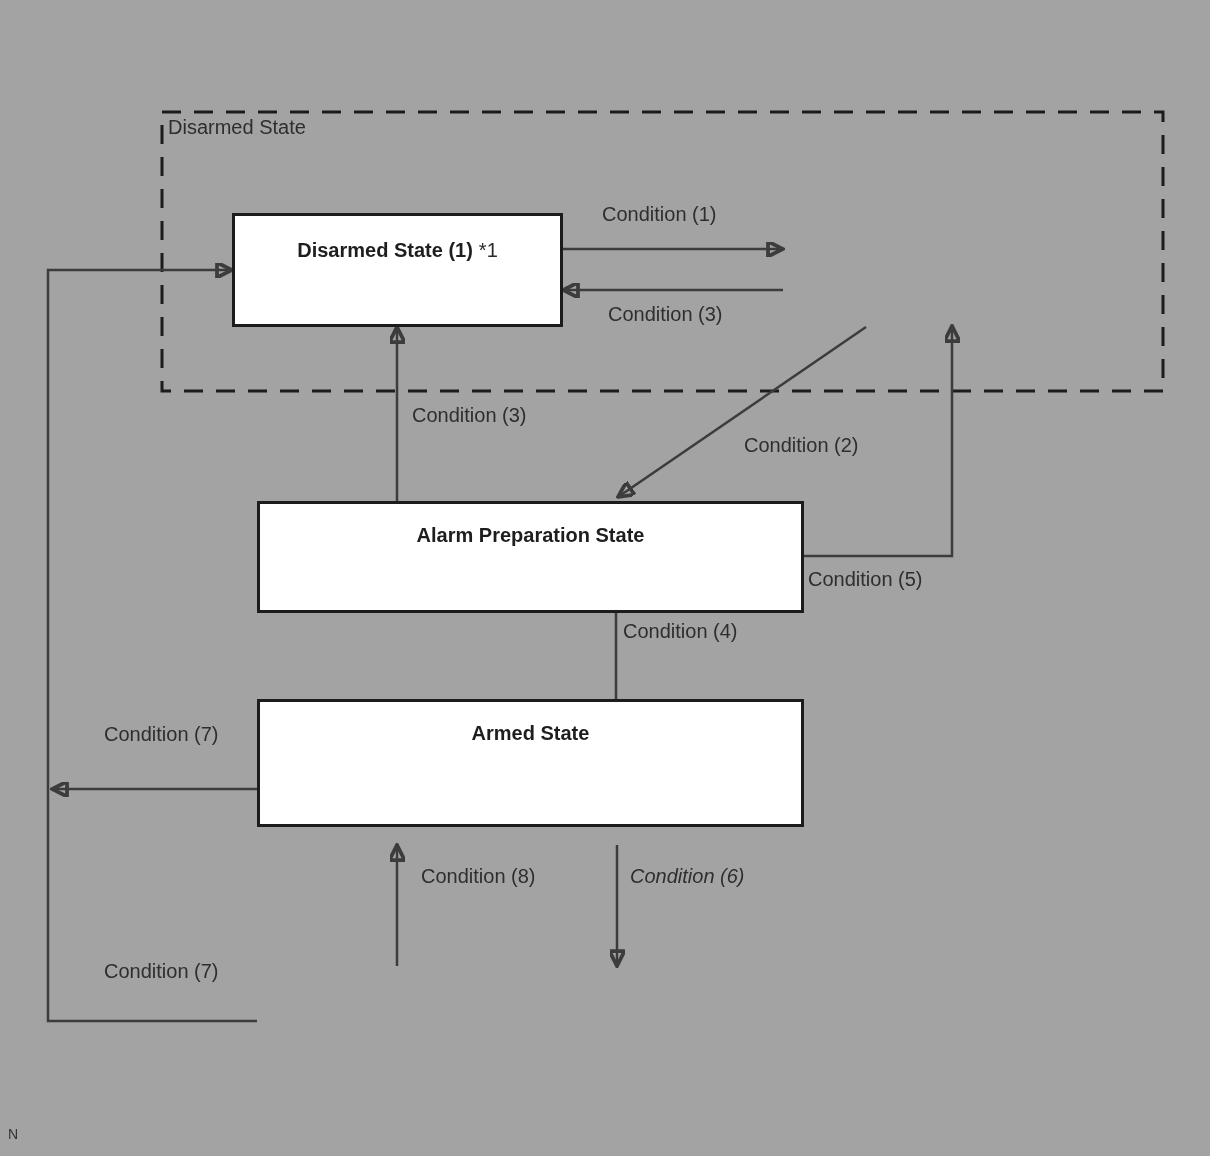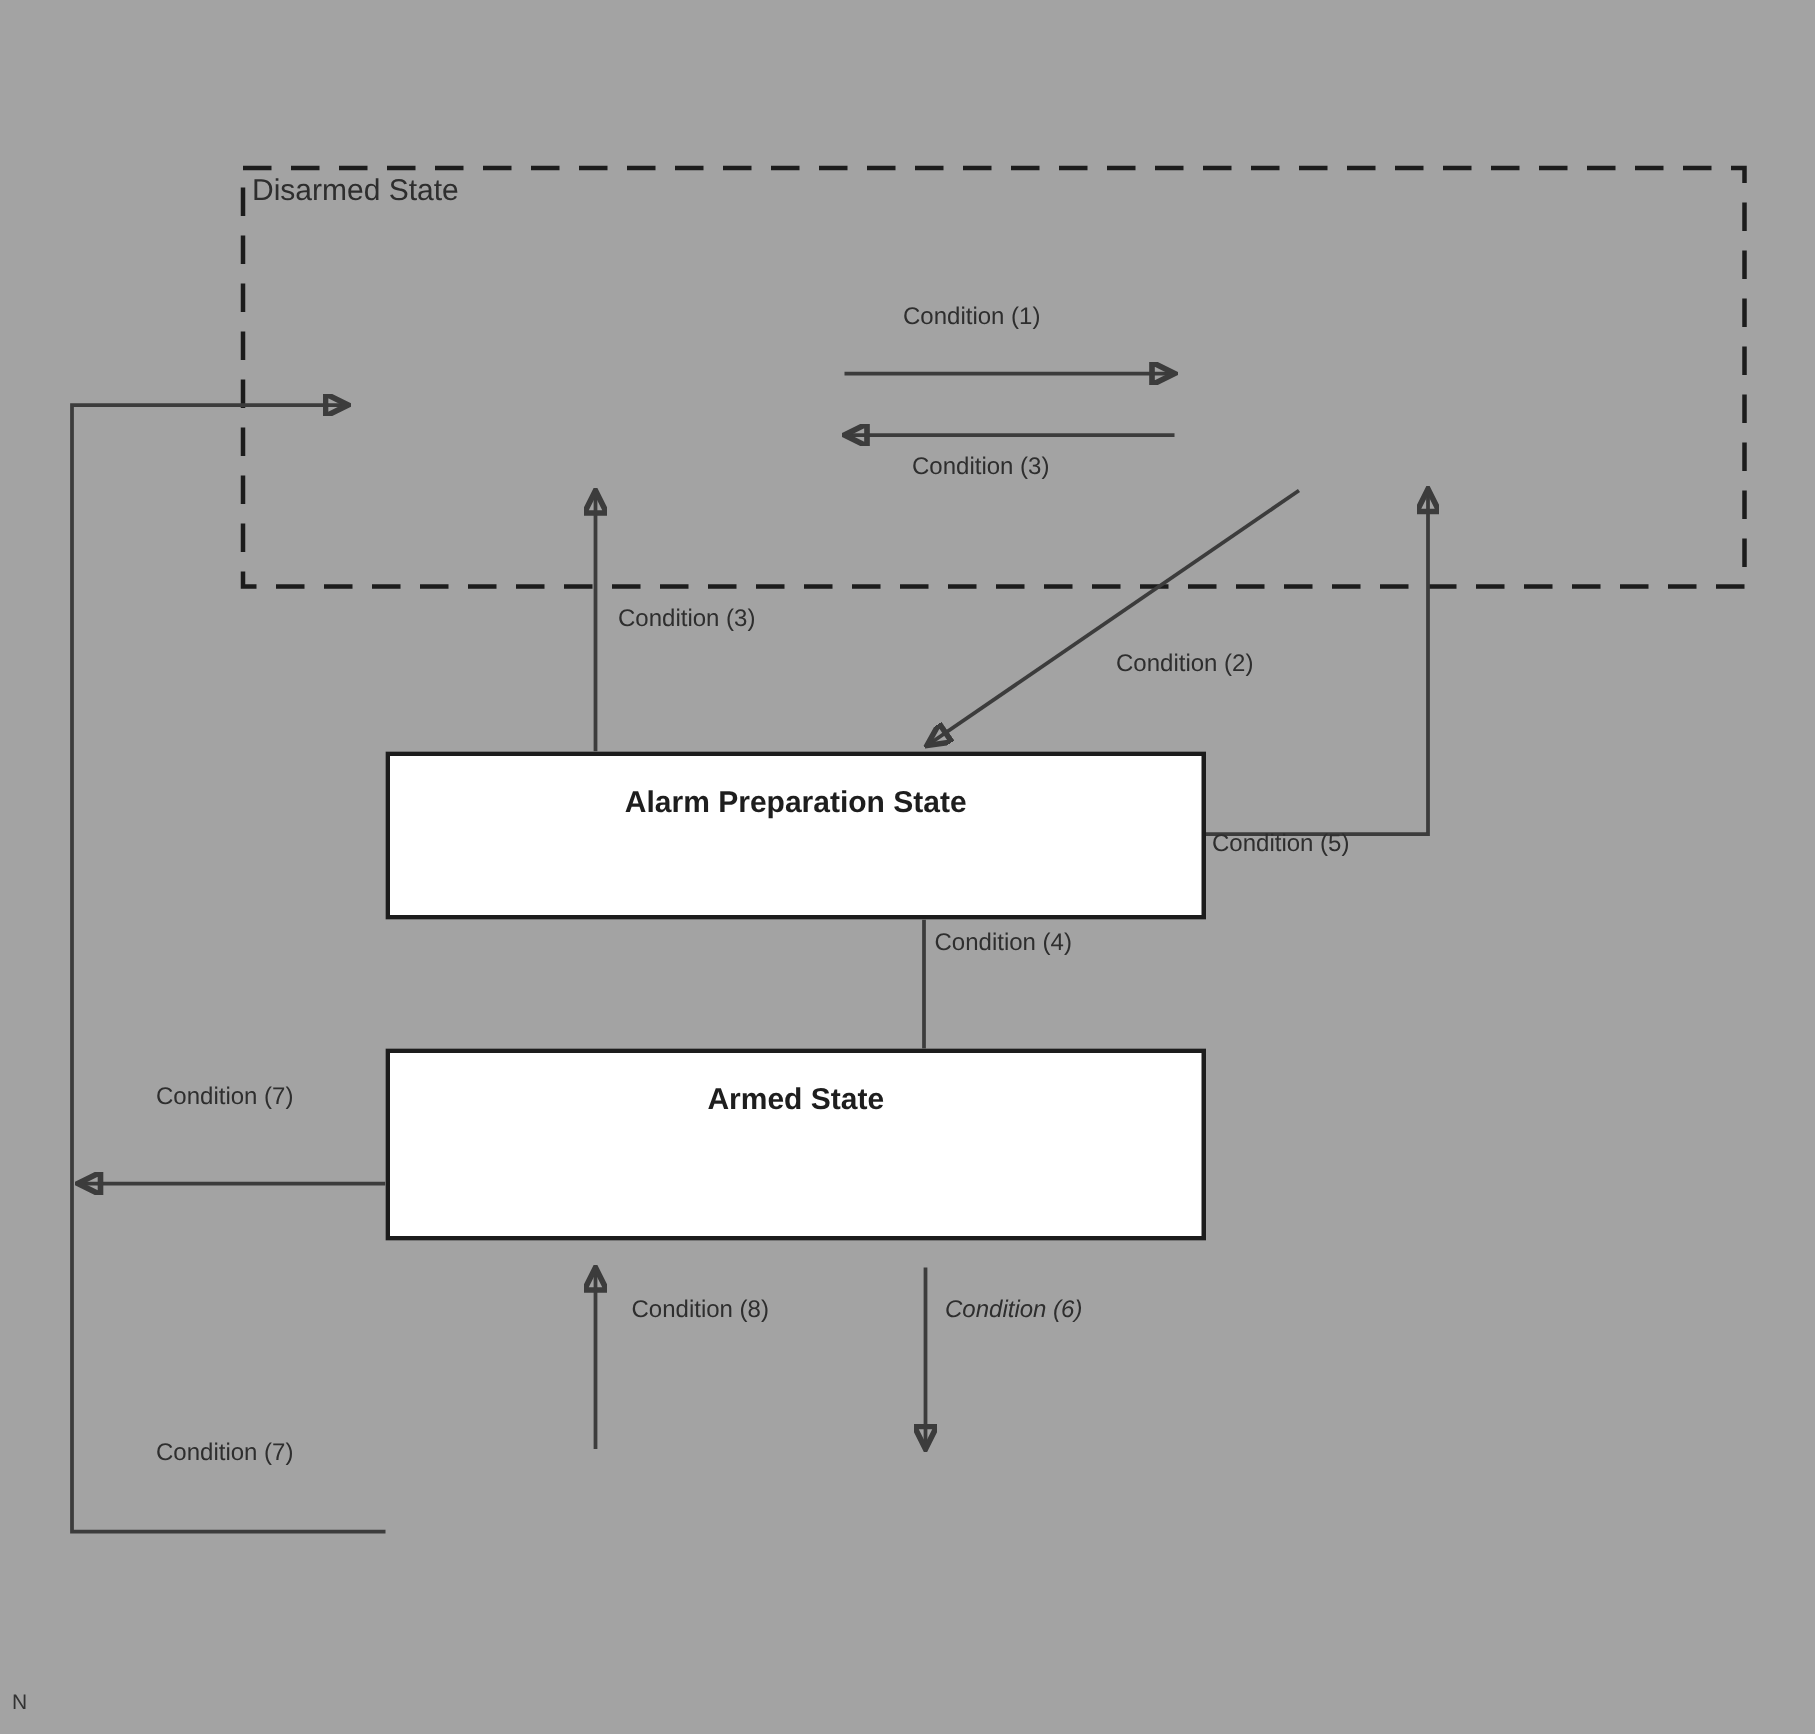--- a/index.html
+++ b/index.html
@@ -50,21 +50,21 @@
     white-space: nowrap;
   }
   .state-box.upper .state-title { padding-top: 23px; }
   .state-suffix {
     font-weight: normal;
     margin-left: 6px;
     color: #2a2a2a;
   }
   .edge-label {
     position: absolute;
-    font-size: 16px;
+    font-size: 20px;
     color: #2e2e2e;
     white-space: nowrap;
     text-align: right;
   }
   .group-label {
     position: absolute;
     font-size: 20px;
     color: #2e2e2e;
     white-space: nowrap;
   }
@@ -104,40 +104,43 @@
 
     <path d="M257,1021 L48,1021 L48,270 L232,270" marker-end="url(#arrow)"></path>
 
     <path d="M397,966 L397,845" marker-end="url(#arrow)"></path>
 
     <path d="M617,845 L617,966" marker-end="url(#arrow)"></path>
   </svg>
 
   <span class="group-label" style="left:168px; top:116px;">Disarmed State</span>
 
+  <div class="state-box upper" style="left:232px; top:213px; width:331px; height:114px;">
+    <span class="state-title"><span>Disarmed State (1)</span><span class="state-suffix">*1</span></span>
+  </div>
 
 
   <div class="state-box" style="left:257px; top:501px; width:547px; height:112px;">
     <span class="state-title">Alarm Preparation State</span>
   </div>
 
   <div class="state-box" style="left:257px; top:699px; width:547px; height:128px;">
     <span class="state-title">Armed State</span>
   </div>
 
 
   <span class="edge-label" style="left:602px; top:203px;">Condition (1)</span>
 
   <span class="edge-label" style="left:608px; top:303px;">Condition (3)</span>
 
   <span class="edge-label" style="left:412px; top:404px;">Condition (3)</span>
 
   <span class="edge-label" style="left:744px; top:434px;">Condition (2)</span>
 
-  <span class="edge-label" style="left:808px; top:554px;">Condition (5)</span>
+  <span class="edge-label" style="left:808px; top:568px;">Condition (5)</span>
 
   <span class="edge-label" style="left:623px; top:620px;">Condition (4)</span>
 
   <span class="edge-label" style="left:104px; top:723px;">Condition (7)</span>
 
   <span class="edge-label" style="left:421px; top:865px;">Condition (8)</span>
 
   <span class="edge-label" style="left:630px; top:865px;font-style:italic;">Condition (6)</span>
 
   <span class="edge-label" style="left:104px; top:960px;">Condition (7)</span>

